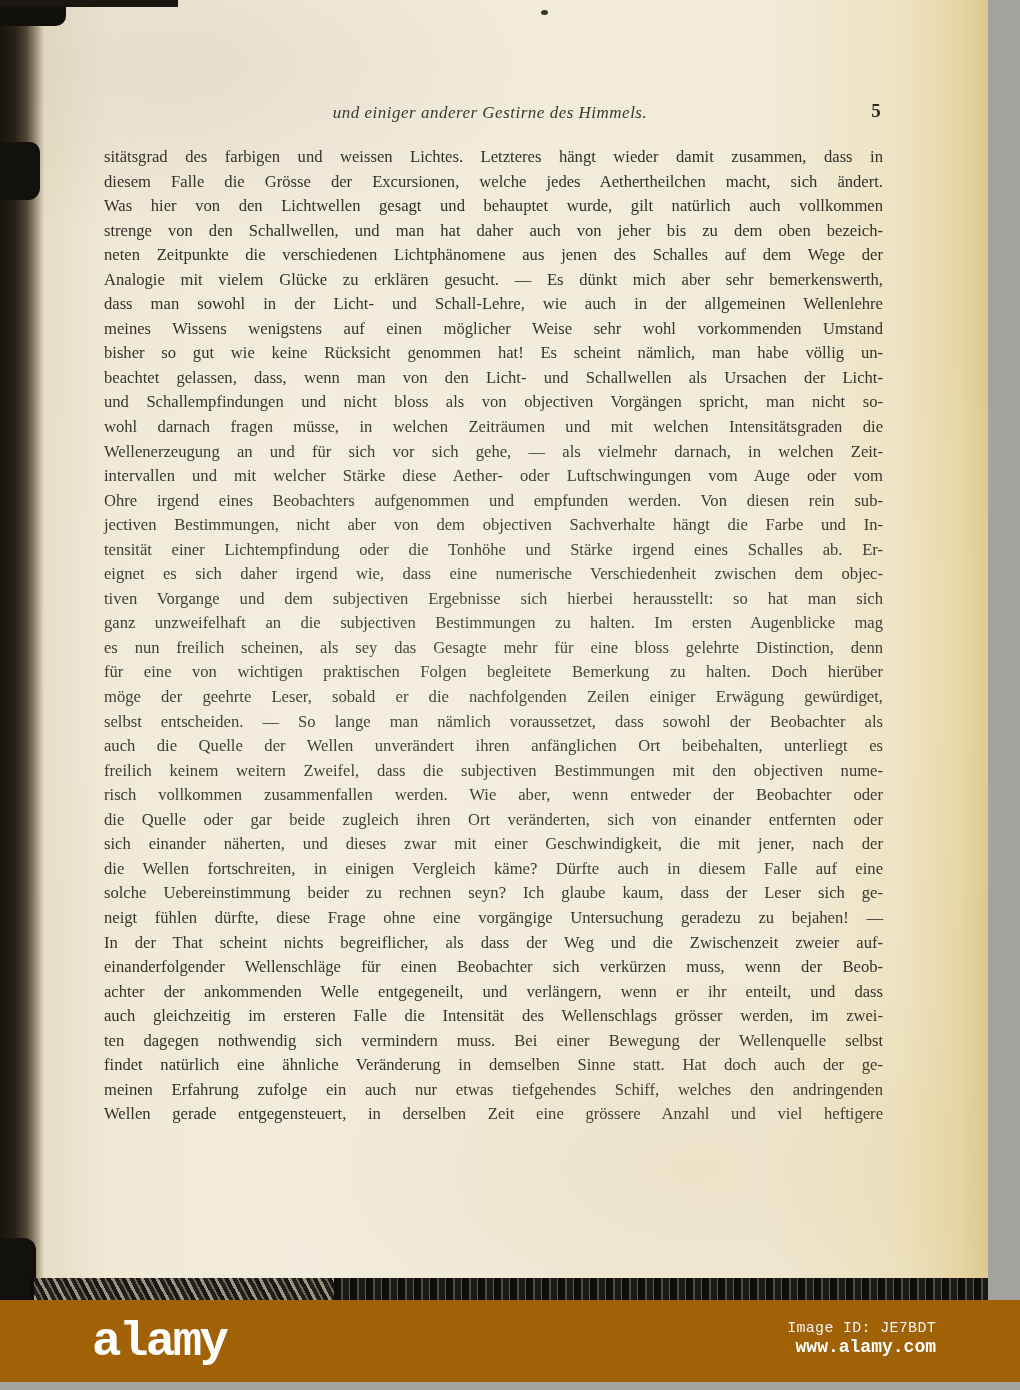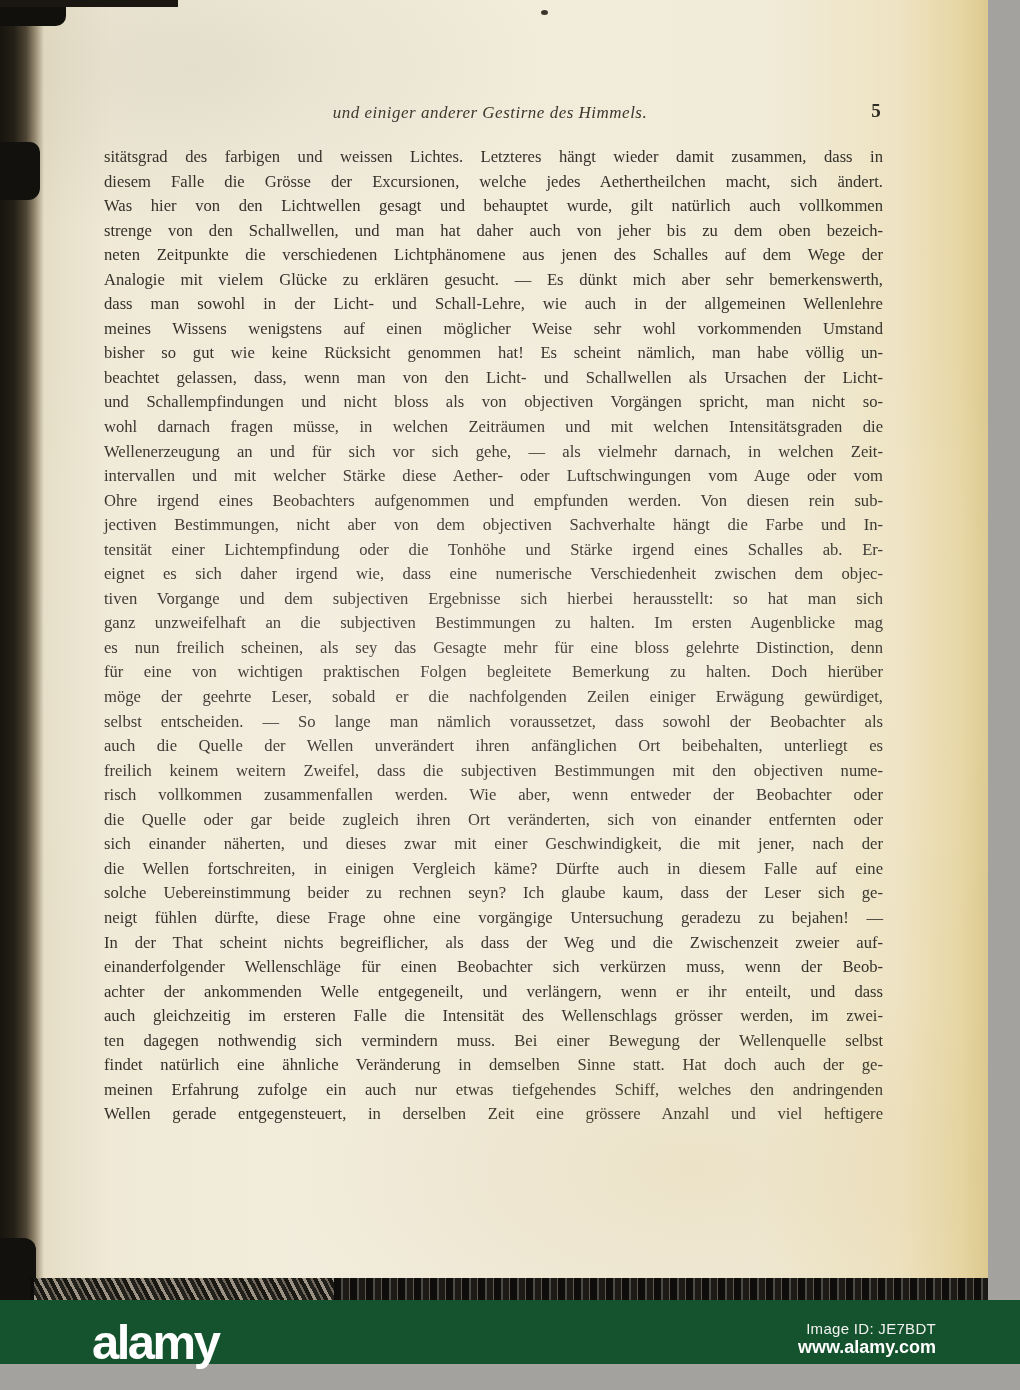--- a/index.html
+++ b/index.html
@@ -57,22 +57,22 @@
   .edges-band{
     position:absolute;left:30px;top:1278px;width:958px;height:22px;
     background:repeating-linear-gradient(90deg,#0e0d0b 0 7px,#4d4a44 7px 9px,#1c1a17 9px 15px,#61594b 15px 16px);
   }
   .edges-band .hatch{
     position:absolute;left:4px;top:0;width:300px;height:22px;
     background:repeating-linear-gradient(62deg,#9c9384 0 3px,#22201b 3px 7px,#6e665a 7px 9px,#191712 9px 13px);
   }
   
   .wm-bar{
-    position:absolute;left:0;top:1300px;width:1020px;height:64px;background:#14532d;
-    font-family:Liberation Sans, sans-serif;color:#fff;
+    position:absolute;left:0;top:1300px;width:1020px;height:82px;background:#a16207;
+    font-family:Liberation Mono, monospace;color:#fff;
   }
   .wm-logo{
     position:absolute;left:92px;top:14px;
     font-size:49px;font-weight:bold;letter-spacing:-2.5px;color:#ffffff;
   }
   .wm-right{
     position:absolute;right:84px;top:20px;text-align:right;
   }
   .wm-id{font-size:15px;letter-spacing:.3px;color:#f2f2f2;}
   .wm-url{font-size:18px;font-weight:bold;color:#ffffff;}

